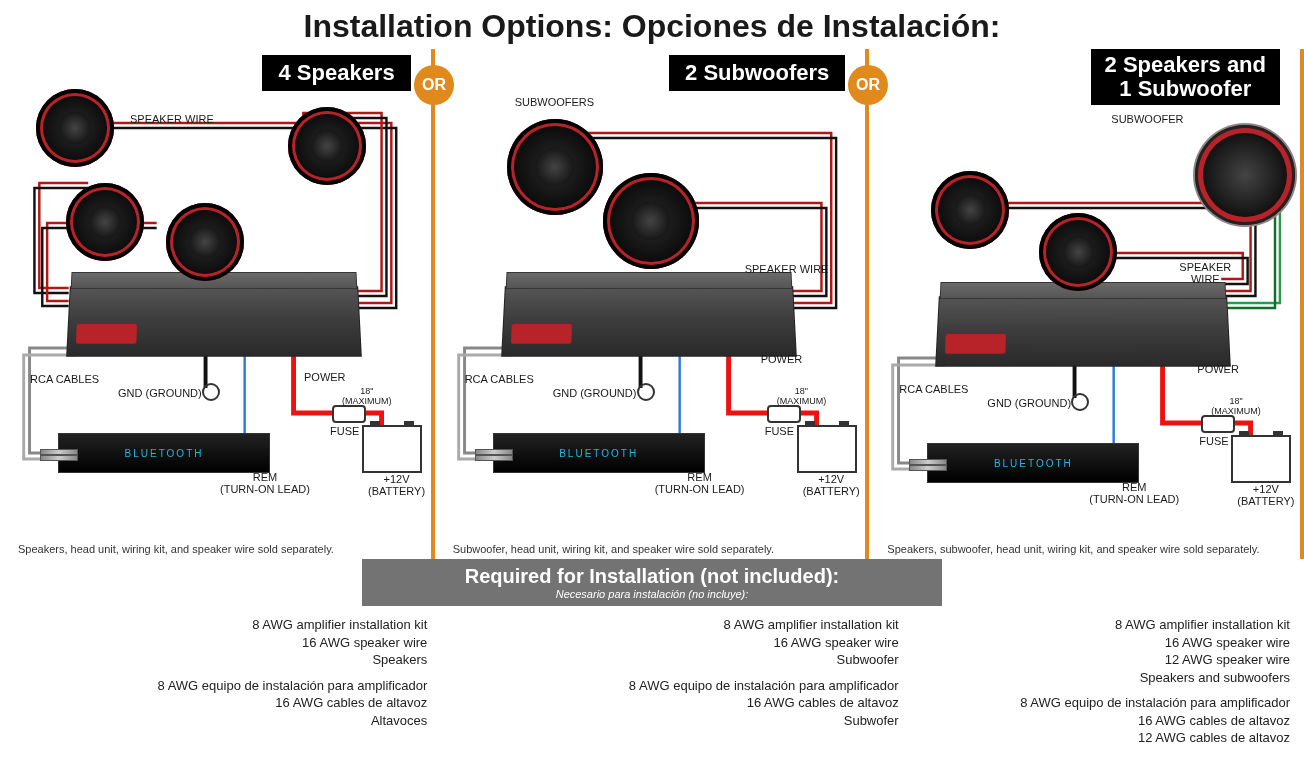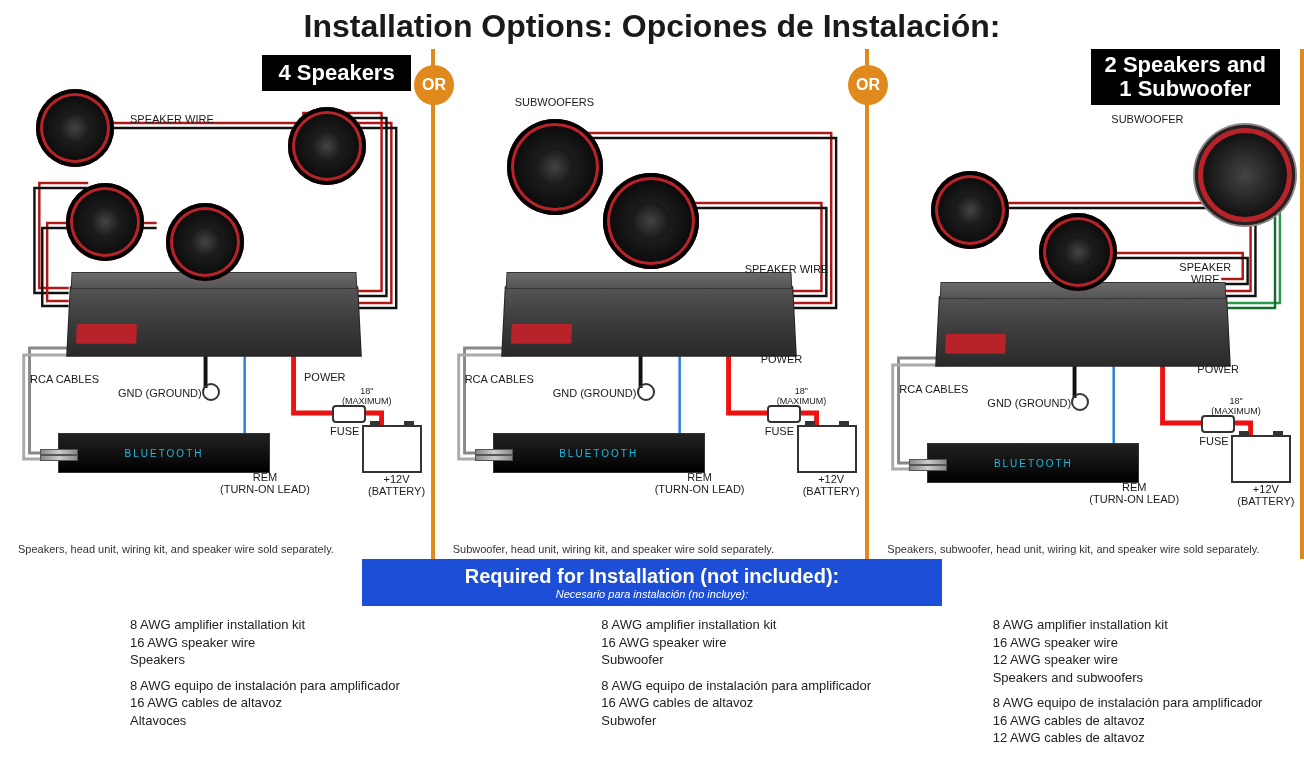--- a/index.html
+++ b/index.html
@@ -162,40 +162,41 @@
     line-height: 1.1;
   }
   .disclaimer {
     position: absolute;
     bottom: 4px;
     left: 18px;
     font-size: 11px;
     color: #333;
   }
   .required-banner {
-    background: #1d4ed8;
+    background: #737373;
     color: #fff;
     text-align: center;
     margin: 0 auto;
     width: 560px;
     padding: 6px 10px;
   }
   .required-banner .line1 { font-size: 20px; font-weight: bold; }
   .required-banner .line2 { font-size: 11px; font-style: italic; }
   .req-columns {
     display: flex;
     flex-direction: row;
     margin-top: 4px;
   }
   .req-col {
     flex: 1;
     padding: 6px 14px 0 130px;
     font-size: 13px;
     color: #222;
     line-height: 1.35;
+    text-align: right;
   }
   .req-col.mid { padding-left: 160px; }
   .req-col.right { padding-left: 80px; }
   .req-col p { margin: 0; }
   .req-col .spacer { height: 8px; }
   svg.wires {
     position: absolute;
     top: 0; left: 0;
     width: 100%; height: 100%;
     z-index: 5;
@@ -279,20 +280,21 @@
       <div class="label" style="left:320px; top:372px;">FUSE</div>
       <div class="label" style="left:332px; top:334px; font-size:9px; white-space:pre;">18"
 (MAXIMUM)</div>
       <div class="label" style="left:358px; top:420px; white-space:pre;">+12V
 (BATTERY)</div>
     </div>
     <div class="disclaimer">Speakers, head unit, wiring kit, and speaker wire sold separately.</div>
   </div>
 
   <div class="col">
+    <div class="option-label">2 Subwoofers</div>
     <div class="diagram">
       <svg class="wires" viewBox="0 0 420 480" preserveAspectRatio="none">
         <path d="M 350 250 L 395 250 L 395 80 L 130 80" stroke="#b01818" stroke-width="2.5" fill="none"></path>
         <path d="M 350 255 L 400 255 L 400 85 L 130 85" stroke="#111" stroke-width="2.5" fill="none"></path>
         <path d="M 350 238 L 385 238 L 385 150 L 220 150" stroke="#b01818" stroke-width="2.5" fill="none"></path>
         <path d="M 350 243 L 390 243 L 390 155 L 220 155" stroke="#111" stroke-width="2.5" fill="none"></path>
         <path d="M 290 300 L 290 360 L 330 360" stroke="#e11" stroke-width="5" fill="none"></path>
         <path d="M 355 360 L 380 360 L 380 375" stroke="#e11" stroke-width="5" fill="none"></path>
         <path d="M 200 300 L 200 335" stroke="#111" stroke-width="4" fill="none"></path>
         <path d="M 240 300 L 240 395 L 215 395" stroke="#2a7fd4" stroke-width="2.5" fill="none"></path>

